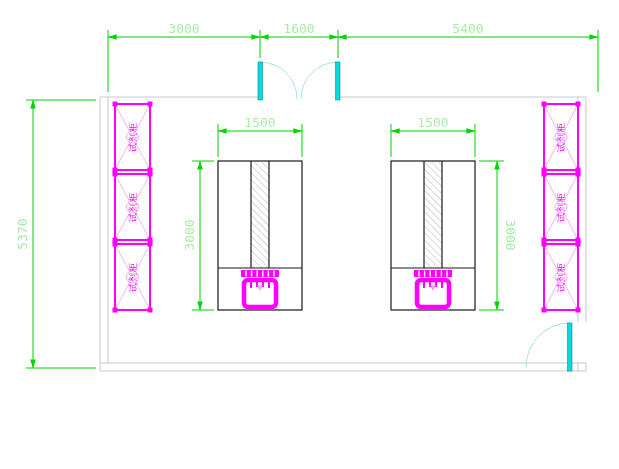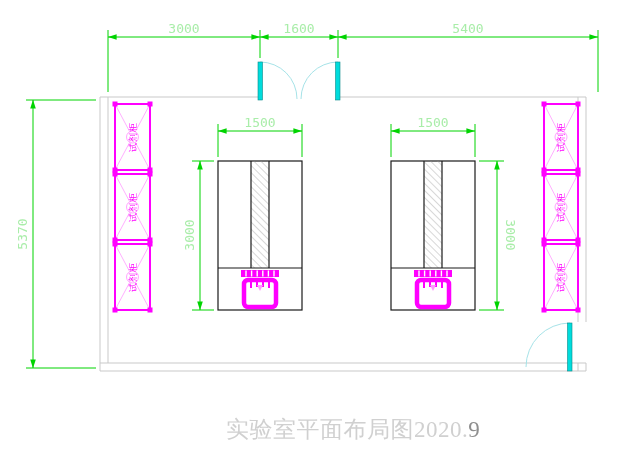--- a/index.html
+++ b/index.html
@@ -215,14 +215,13 @@
     <text class="dimtext" x="299" y="33" text-anchor="middle">1600</text>
     <text class="dimtext" x="468" y="33" text-anchor="middle">5400</text>
     <text class="dimtext" x="27" y="234" text-anchor="middle" transform="rotate(-90 27 234)">5370</text>
     <text class="dimtext" x="260" y="127" text-anchor="middle">1500</text>
     <text class="dimtext" x="433" y="127" text-anchor="middle">1500</text>
     <text class="dimtext" x="194" y="235" text-anchor="middle" transform="rotate(-90 194 235)">3000</text>
     <text class="dimtext" x="506" y="235" text-anchor="middle" transform="rotate(90 506 235)">3000</text>
   </g>
 </svg>
 
-<div class="title"><span>实验室平面布局图2020.</span><span class="t9">9</span></div>
 </div>
 
 </body></html>

